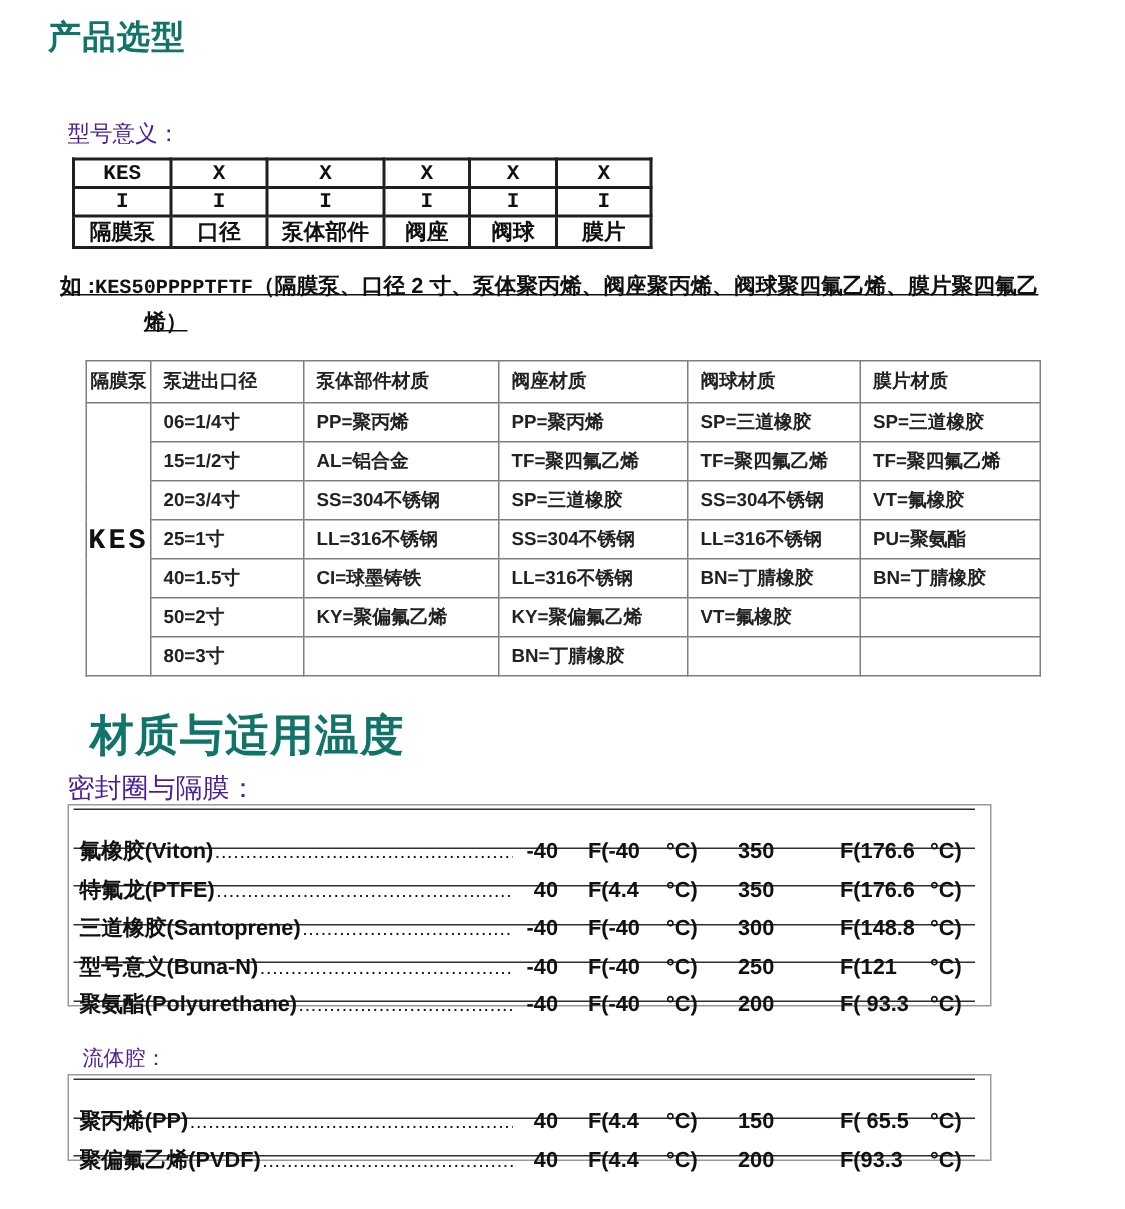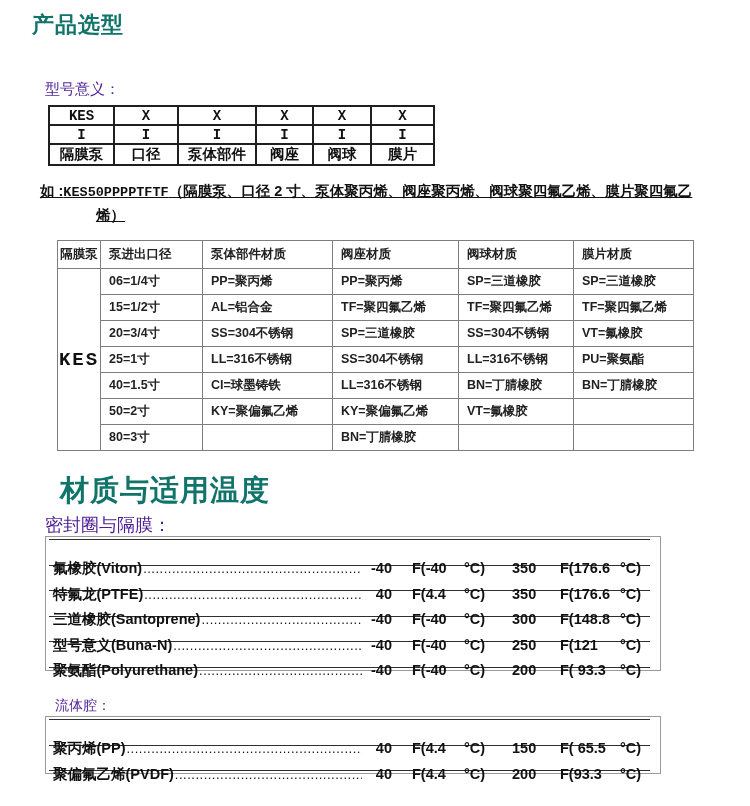--- a/index.html
+++ b/index.html
@@ -82,21 +82,21 @@
   .len { margin-left:0; }
   .dots {
     flex:1 1 0; min-width:0; overflow:hidden;
     font-size:13px; font-weight:500; letter-spacing:0.5px; margin-left:1px;
   }
   .v  { flex:none; }
   .vf1 { width:30px; text-align:right;margin-top:16px; }
   .vc1 { width:52px; margin-left:20px; }
   .vd1 { width:48px; }
   .vf2 { width:48px; }
-  .vc2 { width:60px; }
+  .vc2 { width:60px;margin-left:20px; }
   .vd2 { width:30px; }
   .seal-t  { top:536px; }
   .fluid-t { top:716px; }
 </style>
 </head>
 <body>
 
 <div class="h-main h1">产品选型</div>
 <div class="lbl lbl-model">型号意义：</div>
 

